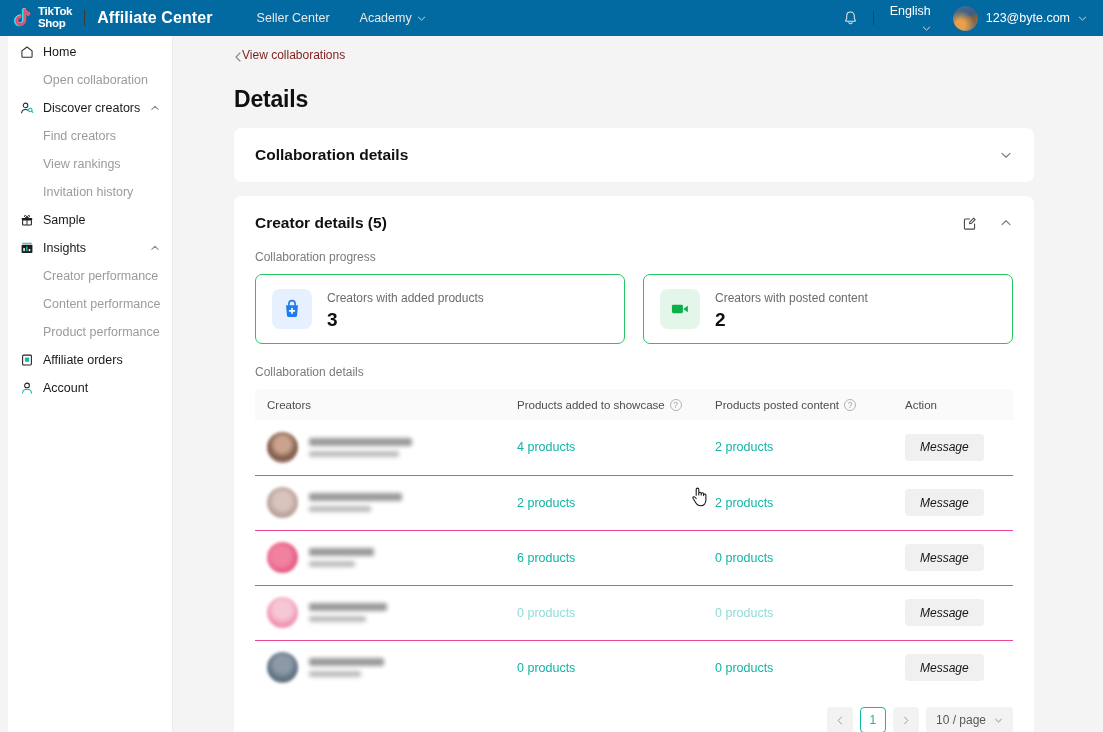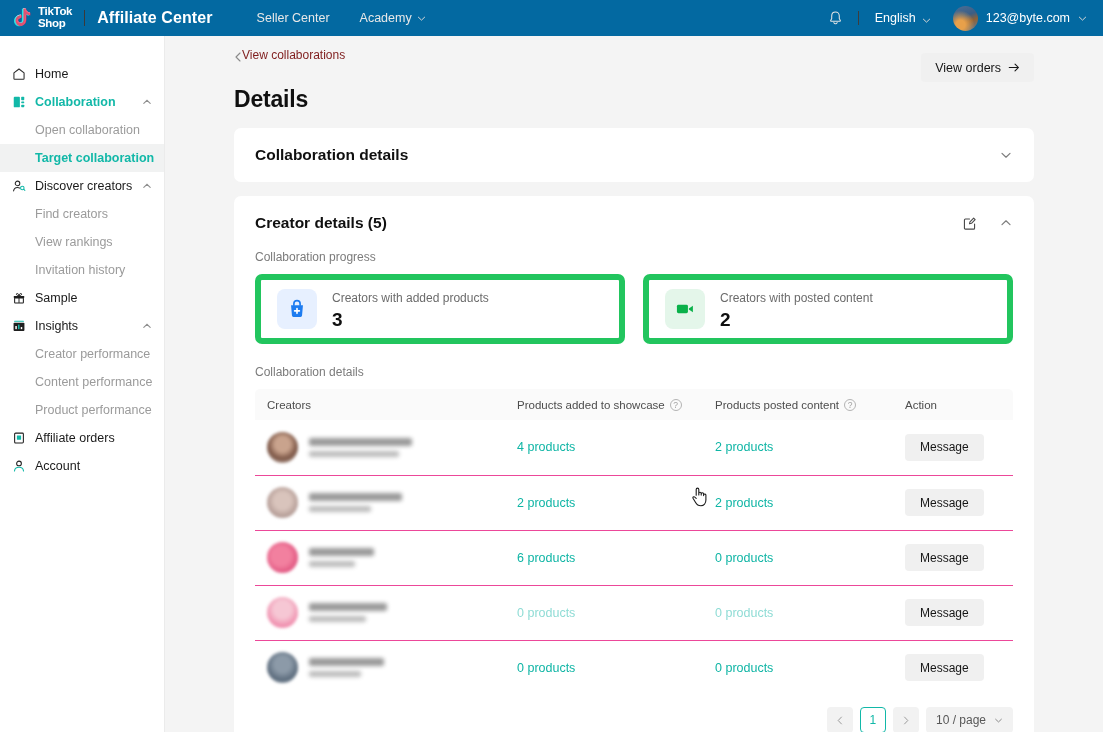--- a/index.html
+++ b/index.html
@@ -28,38 +28,38 @@
   .tb-divider { width: 1px; height: 16px; background: #3a3a3a; margin: 0 12px; }
   .tb-brand { font-size: 16px; font-weight: bold; letter-spacing: .1px; }
   .tb-nav { display: flex; align-items: center; margin-left: 44px; gap: 30px; }
   .tb-nav-item {
     font-size: 12.5px; color: #e8e8e8;
     display: flex; align-items: center; gap: 5px; cursor: pointer;
   }
   .tb-right { margin-left: auto; display: flex; align-items: center; gap: 0; }
   .bell { width: 17px; height: 17px; margin-right: 14px; cursor: pointer; }
   .tb-sep { width: 1px; height: 14px; background: #3d3d3d; margin-right: 16px; }
-  .lang { font-size: 12.5px; display: flex; align-items: flex-end; gap: 6px; cursor: pointer; margin-right: 22px; }
+  .lang { font-size: 12.5px; display: flex; align-items: flex-end; gap: 6px; cursor: pointer; margin-right: 22px; flex-direction: column; }
   .user { display: flex; align-items: center; gap: 8px; cursor: pointer; }
   .user-av {
     width: 25px; height: 25px; border-radius: 50%;
     background:
       radial-gradient(circle at 30% 75%, #e8a04a 0 18%, rgba(232,160,74,0) 55%),
       linear-gradient(160deg, #4b6f96 0%, #3c5e85 42%, #8e6238 62%, #5b7fa3 100%);
   }
   .user-name { font-size: 12.5px; }
   .chev-d { width: 9px; height: 9px; }
 
   
   .sidebar {
-    position: absolute; top: 36px; left: 0;
+    position: absolute; top: 36px; left: 8px;
     width: 165px; height: 696px;
     background: #fff;
     border-right: 1px solid #ebebeb;
-    padding-top: 24px;
+    padding-top: 2px;
     z-index: 30;
   }
   .nav-item {
     display: flex; align-items: center;
     height: 28px; padding: 0 12px 0 11px;
     font-size: 12.5px; color: #1a1a1a;
     cursor: pointer; position: relative;
   }
   .nav-item .ico { width: 15px; height: 15px; margin-right: 9px; flex: 0 0 15px; display: flex; align-items: center; justify-content: center; }
   .nav-item .caret { margin-left: auto; width: 10px; height: 10px; color: #888; }
@@ -108,21 +108,21 @@
     display: flex; align-items: center;
     padding: 0 21px; height: 54px;
   }
   .card-head .t { font-size: 15.5px; font-weight: bold; color: #101010; }
   .card-head .acts { margin-left: auto; display: flex; align-items: center; gap: 22px; }
   .card-collapsed { margin-top: 15px; }
 
   .sec-label { font-size: 12px; color: #7b7b7b; padding: 0 21px; margin-bottom: 10px; }
   .stats { display: flex; gap: 18px; padding: 0 21px; }
   .stat {
-    flex: 1; border: 6px solid #22c55e; border-radius: 7px;
+    flex: 1; border: 1px solid #22c55e; border-radius: 7px;
     height: 70px; display: flex; align-items: center; padding: 0 16px; gap: 15px;
   }
   .stat-ico { width: 40px; height: 40px; border-radius: 8px; display: flex; align-items: center; justify-content: center; flex: 0 0 40px; }
   .stat-ico.blue { background: #e7f0ff; }
   .stat-ico.green { background: #e4f6ea; }
   .stat-txt .lbl { font-size: 12px; color: #6b6b6b; }
   .stat-txt .val { font-size: 19px; font-weight: bold; color: #101010; margin-top: 3px; }
 
   
   .tbl-wrap { padding: 0 21px; margin-top: 21px; }
@@ -161,21 +161,21 @@
   .redact { display: flex; flex-direction: column; gap: 5px; }
   .redact .l { border-radius: 2px; filter: blur(1.9px); background: #9a9a9a; }
   .redact .l.n { height: 8px; }
   .redact .l.s { height: 6px; background: #bcbcbc; }
   .link { color: #0fb5a5; cursor: pointer; }
   .link.faded { color: #8fdcd5; }
   .msg-btn {
     background: #f0f0f0; border: none; border-radius: 4px;
     height: 27px; padding: 0 15px;
     font-size: 12px; color: #161616;
-    font-family: inherit; cursor: pointer;
+    font-family: inherit; cursor: pointer; font-style: italic;
   }
   .pager {
     display: flex; justify-content: flex-end; align-items: center;
     gap: 7px; padding: 12px 21px 18px 21px;
   }
   .pg-btn {
     min-width: 26px; height: 26px; border-radius: 4px;
     background: #f2f2f2; border: none;
     font-size: 12px; color: #575757;
     display: flex; align-items: center; justify-content: center;
@@ -246,40 +246,23 @@
 
   <div class="nav-item">
     <span class="ico">
       <svg width="14" height="14" viewBox="0 0 16 16">
           <path d="M2.2 6.8 8 2.3l5.8 4.5v6.3a.8.8 0 0 1-.8.8H3a.8.8 0 0 1-.8-.8z" fill="none" stroke="#2b2b2b" stroke-width="1.2" stroke-linejoin="round"></path>
         </svg>
     </span>
     <span>Home</span>
   </div>
 
-  <div class="nav-item accent">
-    <span class="ico">
-      <svg width="14" height="14" viewBox="0 0 16 16">
-          <rect x="2" y="2" width="7" height="12" rx="1" fill="#12b8a8"></rect>
-          <rect x="10.5" y="2" width="3.5" height="4" rx=".8" fill="#12b8a8"></rect>
-          <rect x="10.5" y="7.5" width="3.5" height="2" rx=".8" fill="#12b8a8"></rect>
-          <rect x="10.5" y="11" width="3.5" height="3" rx=".8" fill="#12b8a8"></rect>
-        </svg>
-    </span>
-    <span>Collaboration</span>
-    <svg class="caret" viewBox="0 0 10 10">
-        <path d="M1.8 6.3 5 3.3l3.2 3" stroke="#8e8e8e" stroke-width="1.1" fill="none" stroke-linecap="round"></path>
-      </svg>
-  </div>
 
   <div class="nav-sub">
     <span>Open collaboration</span>
-  </div>
-  <div class="nav-sub active">
-    <span>Target collaboration</span>
   </div>
 
   <div class="nav-item">
     <span class="ico">
       <svg width="14" height="14" viewBox="0 0 16 16">
           <circle cx="6.3" cy="5" r="2.6" fill="none" stroke="#2b2b2b" stroke-width="1.2"></circle>
           <path d="M1.8 13.6c.4-2.6 2.3-4 4.5-4 1 0 1.9.3 2.6.8" fill="none" stroke="#2b2b2b" stroke-width="1.2" stroke-linecap="round"></path>
           <circle cx="11.8" cy="10.2" r="2" fill="none" stroke="#12b8a8" stroke-width="1.2"></circle>
           <path d="M13.3 11.7 14.7 13" stroke="#12b8a8" stroke-width="1.2" stroke-linecap="round" fill="none"></path>
         </svg>
@@ -361,26 +344,20 @@
 <main class="main">
 
   <div class="page-head">
     <div class="crumb">
       <svg class="lt" width="8" height="10" viewBox="0 0 8 10">
           <path d="M6 1 2 5l4 4" stroke="#8a8a8a" stroke-width="1.1" fill="none" stroke-linecap="round" stroke-linejoin="round"></path>
         </svg>
       <span>View collaborations</span>
     </div>
     <div class="page-title">Details</div>
-    <button class="view-orders">
-      <span>View orders</span>
-      <svg width="12" height="11" viewBox="0 0 13 12">
-          <path d="M1.3 6h10M7.6 2.2 11.4 6l-3.8 3.8" stroke="#161616" stroke-width="1.15" fill="none" stroke-linecap="round" stroke-linejoin="round"></path>
-        </svg>
-    </button>
   </div>
 
   <section class="card card-collapsed">
     <div class="card-head">
       <span class="t">Collaboration details</span>
       <span class="acts">
         <svg width="14" height="14" viewBox="0 0 14 14">
             <path d="M3 5.4 7 9.2l4-3.8" stroke="#7d7d7d" stroke-width="1.2" fill="none" stroke-linecap="round" stroke-linejoin="round"></path>
           </svg>
       </span>

